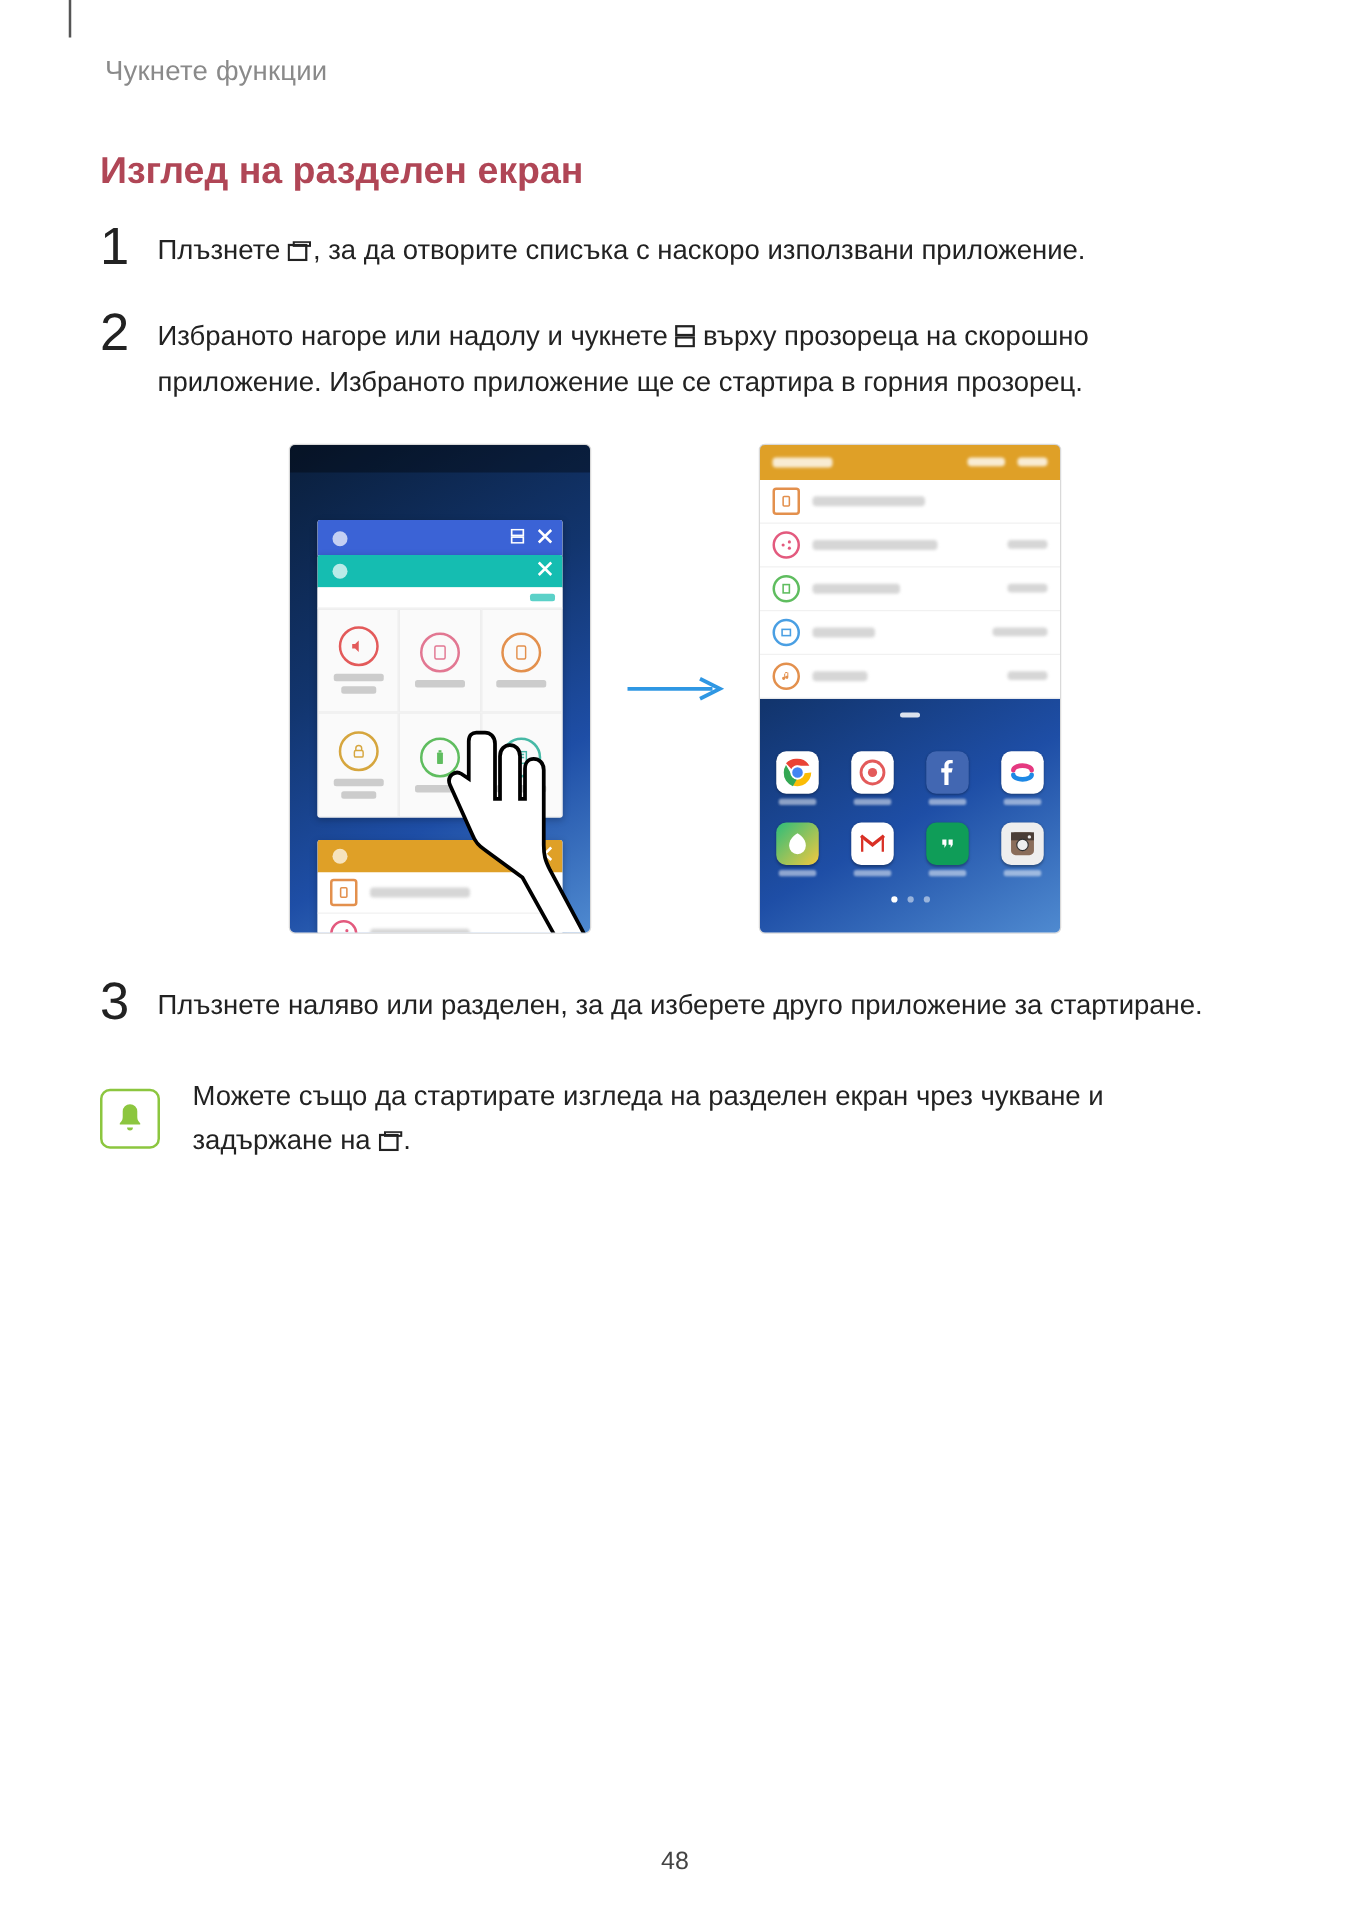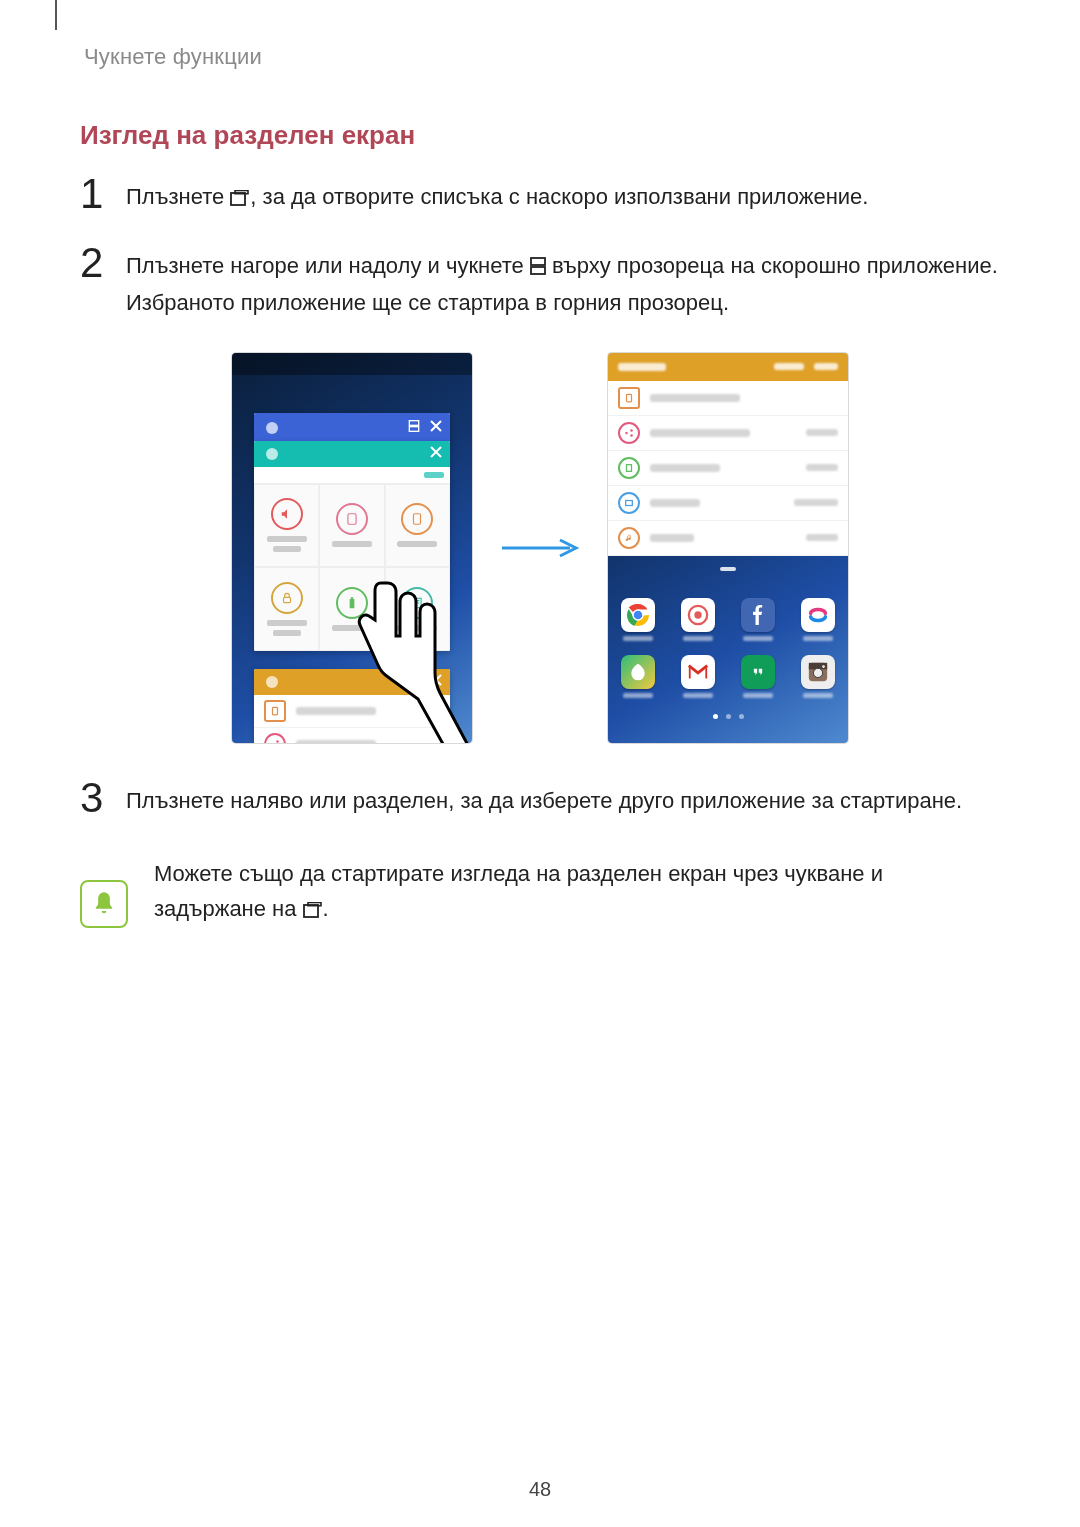--- a/index.html
+++ b/index.html
@@ -25,21 +25,21 @@
     background: #555;
   }
   .breadcrumb {
     color: #8a8a8a;
     font-size: 22px;
     margin: 8px 0 50px 4px;
     letter-spacing: 0.2px;
   }
   h2.section-title {
     color: #b04656;
-    font-size: 26px;
+    font-size: 30px;
     font-weight: 700;
     margin: 0 0 28px 0;
   }
   ol.steps {
     list-style: none;
     margin: 0;
     padding: 0;
   }
   ol.steps li {
     display: flex;
@@ -274,21 +274,21 @@
   }
   .page-dots span {
     width:5px; height:5px; border-radius:50%; background:rgba(255,255,255,0.5);
   }
   .page-dots span.active { background:#fff; }
 
   
   .tip {
     display: flex;
     gap: 26px;
-    align-items: flex-end;
+    align-items: center;
     margin-top: 28px;
     font-size: 22px;
     line-height: 1.6;
   }
   .tip .tip-icon {
     width: 44px; height: 44px;
     border: 2px solid #8cc63f;
     border-radius: 8px;
     display:flex; align-items:center; justify-content:center;
     flex-shrink: 0;
@@ -326,21 +326,21 @@
             </svg>
           </span><span>, за да отворите списъка с наскоро използвани приложение.</span>
         </p>
       </div>
     </li>
 
     <li>
       <span class="num">2</span>
       <div class="body">
         <p>
-          <span>Плъзнете нагоре или надолу и чукнете </span>
+          <span>Избраното нагоре или надолу и чукнете </span>
           <span class="inline-icon">
             <svg width="16" height="18" viewBox="0 0 16 18">
               <rect x="1" y="1" width="14" height="7" fill="none" stroke="#222" stroke-width="1.8"></rect>
               <rect x="1" y="10" width="14" height="7" fill="none" stroke="#222" stroke-width="1.8"></rect>
             </svg>
           </span>
           <span> върху прозореца на скорошно приложение. Избраното приложение ще се стартира в горния прозорец.</span>
         </p>
       </div>
     </li>

